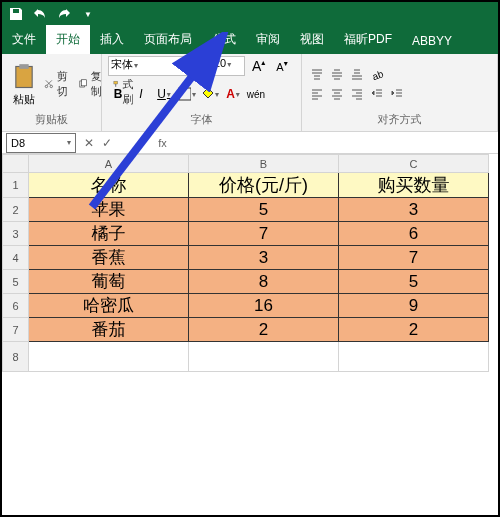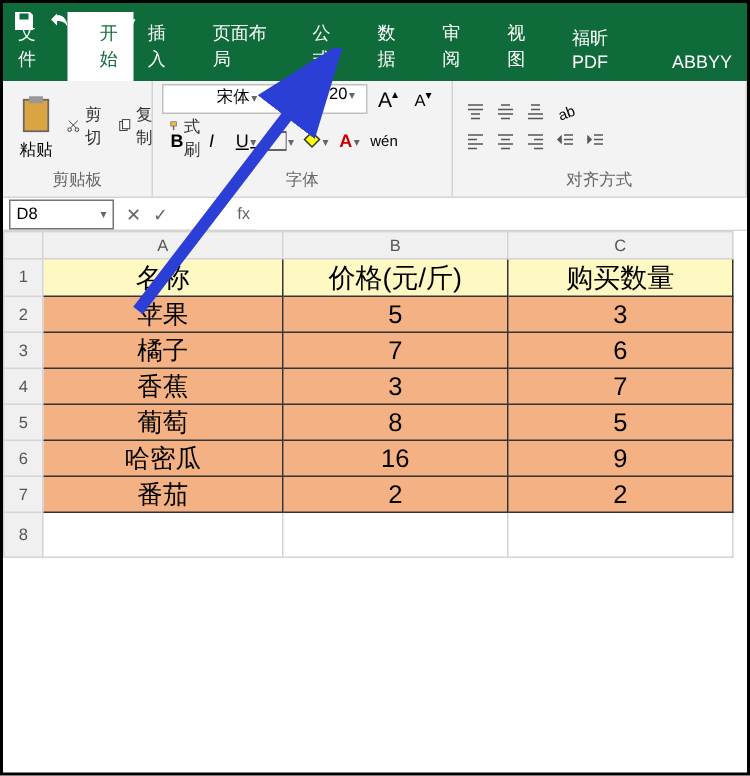--- a/index.html
+++ b/index.html
@@ -18,21 +18,21 @@
   .rib-label { text-align: center; font-size: 11px; color: #666; padding-bottom: 2px; }
   .rib-body { flex: 1; display: flex; align-items: center; gap: 4px; }
   
   .paste-area { display: flex; gap: 2px; }
   .paste-big { display: flex; flex-direction: column; align-items: center; cursor: pointer; padding: 2px; }
   .paste-big .clip-icon { width: 28px; height: 30px; }
   .mini-col { display: flex; gap: 2px; }
   .mini-btn { display: flex; align-items: center; gap: 3px; cursor: pointer; font-size: 11px; color: #333; padding: 1px 2px; }
   .mini-btn svg { width: 14px; height: 14px; }
   
-  .font-group .row1 { display: flex; gap: 3px; align-items: center; text-align: center; }
+  .font-group .row1 { display: flex; gap: 3px; align-items: center; }
   .font-select { border: 1px solid #c0c0c0; background: #fff; height: 20px; font-size: 11px; padding: 0 2px; }
   .font-select.name { width: 100px; }
   .font-select.size { width: 34px; }
   .aa-btn { border: 1px solid transparent; padding: 1px 3px; font-size: 11px; cursor: pointer; }
   .font-group .row2 { display: flex; gap: 3px; margin-top: 4px; }
   .fbtn { width: 20px; height: 20px; border: 1px solid transparent; display: flex; align-items: center; justify-content: center; cursor: pointer; font-size: 12px; }
   .fbtn.bold { font-weight: bold; }
   .fbtn.italic { font-style: italic; }
   .fbtn.uline { text-decoration: underline; }
   .drop { font-size: 8px; color: #666; margin-left: 1px; }
@@ -84,21 +84,20 @@
   </span>
   <span class="icon-btn" style="font-size:8px;">▼</span>
 </div>
 
 <div class="tabs">
   <div class="tab">文件</div>
   <div class="tab active">开始</div>
   <div class="tab">插入</div>
   <div class="tab">页面布局</div>
   <div class="tab">公式</div>
-  <div class="tab">数据</div>
   <div class="tab">审阅</div>
   <div class="tab">视图</div>
   <div class="tab">福昕PDF</div>
   <div class="tab">ABBYY</div>
 </div>
 
 <div class="ribbon">
 
   <div class="rib-group" style="width:100px;">
     <div class="rib-body paste-area">

